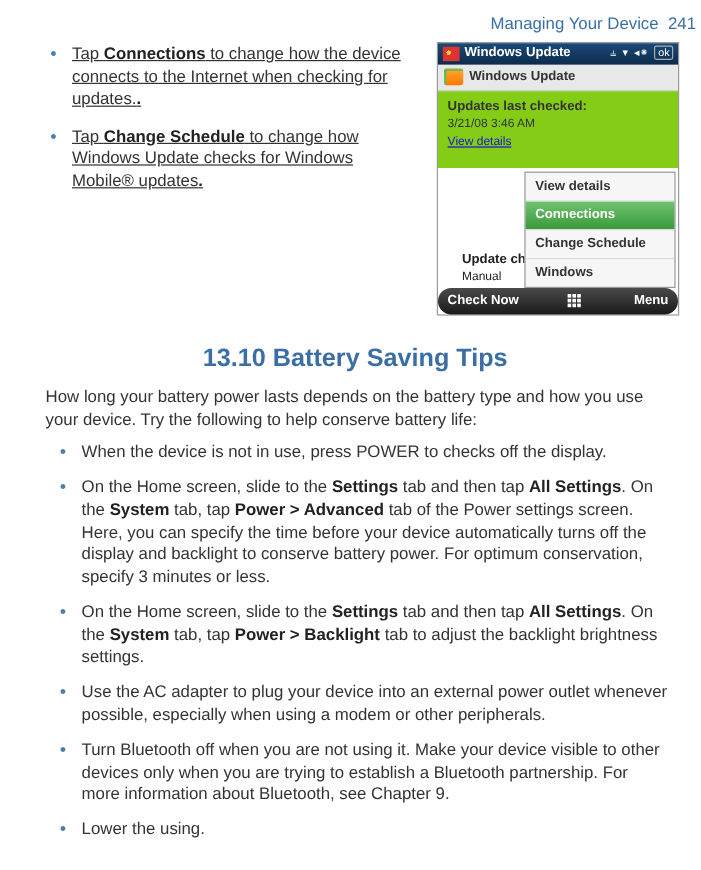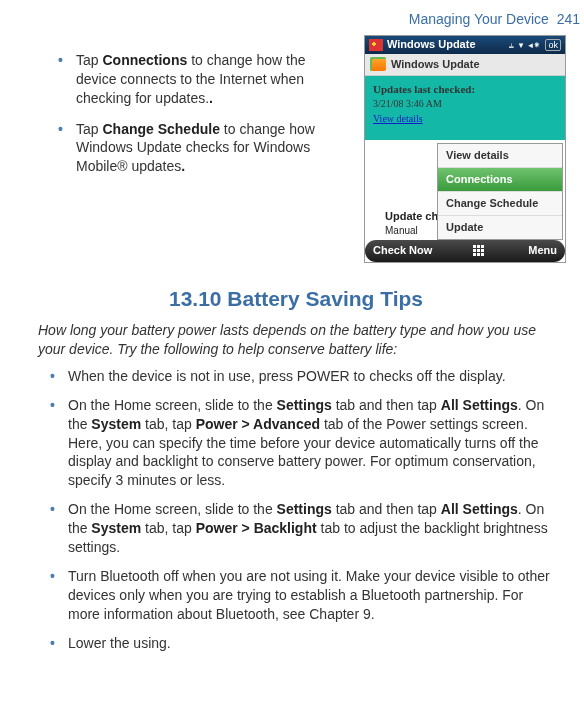--- a/index.html
+++ b/index.html
@@ -26,21 +26,22 @@
     display: flex;
     align-items: flex-start;
     padding: 6px 0 0 30px;
   }
   .top-text {
     width: 310px;
   }
   ul.bullets {
     list-style: none;
     padding: 0;
-    margin: 16px;
+    margin: 0;
+    text-decoration: underline;
   }
   ul.bullets > li {
     position: relative;
     padding-left: 30px;
     margin-bottom: 12px;
     font-size: 14px;
     color: #333;
   }
   ul.bullets > li::before {
     content: "•";
@@ -91,21 +92,21 @@
     align-items: center;
   }
   .ph-band .wu-icon {
     width: 16px; height: 14px;
     background: linear-gradient(#fa3, #f70);
     border-radius: 2px;
     box-shadow: inset 2px 2px 0 #6b5;
     margin-right: 5px;
   }
   .ph-band .wu-text { font-weight: 700; color: #333; font-size: 11px; }
-  .ph-body { padding: 6px 8px 2px 8px; background: #14b8a6; height: 56px; font-family: Liberation Serif, serif; }
+  .ph-body { padding: 6px 8px 2px 8px; background: #84cc16; height: 56px; }
   .ph-body .uh { font-weight: 700; font-size: 11px; }
   .ph-body .ut { font-size: 10px; color: #333; }
   .ph-body .lnk { color: #1818cc; text-decoration: underline; font-size: 10px; margin-top: 2px; display: inline-block; }
   .ph-menu-area {
     position: relative;
     height: 100px;
     background: #fff;
     border-top: none;
   }
   .ph-left-peek {
@@ -159,21 +160,21 @@
     font-size: 21px;
     font-weight: 700;
     margin: 22px 0 8px 8px;
     text-align: center;
   }
   .bodytext {
     padding: 0 28px 0 38px;
     font-size: 14px;
     color: #333;
   }
-  .bodytext p { margin: 0 0 8px 0; font-style: italic; }
+  .bodytext p { margin: 0 0 8px 0; }
   ul.bullets2 {
     list-style: none;
     padding: 0;
     margin: 6px 0 0 0;
   }
   ul.bullets2 > li {
     position: relative;
     padding-left: 30px;
     margin-bottom: 10px;
     font-size: 14px;
@@ -227,21 +228,21 @@
       </div>
       <div class="ph-menu-area">
         <div class="ph-left-peek">
           <div class="mainlbl">Update cha</div>
           <div>Manual</div>
         </div>
         <div class="ph-popup" id="popup">
             <div class="mitem">View details</div>
             <div class="mitem sel">Connections</div>
             <div class="mitem">Change Schedule</div>
-            <div class="mitem">Update</div>
+            <div class="mitem">Windows</div>
           </div>
       </div>
       <div class="ph-bottom">
         <span>Check Now</span>
         <span class="grid">
           <span></span>
             <span></span>
             <span></span>
             <span></span>
             <span></span>
@@ -256,17 +257,18 @@
   </div>
 
   <h2 class="section">13.10  Battery Saving Tips</h2>
 
   <div class="bodytext">
     <p>How long your battery power lasts depends on the battery type and how you use your device. Try the following to help conserve battery life:</p>
     <ul class="bullets2" id="tips-list">
         <li><span>When the device is not in use, press POWER to checks off the display.</span></li>
         <li><span>On the Home screen, slide to the </span><span class="bold">Settings</span><span> tab and then tap </span><span class="bold">All Settings</span><span>. On the </span><span class="bold">System</span><span> tab, tap </span><span class="bold">Power &gt; Advanced</span><span> tab of the Power settings screen. Here, you can specify the time before your device automatically turns off the display and backlight to conserve battery power. For optimum conservation, specify 3 minutes or less.</span></li>
         <li><span>On the Home screen, slide to the </span><span class="bold">Settings</span><span> tab and then tap </span><span class="bold">All Settings</span><span>. On the </span><span class="bold">System</span><span> tab, tap </span><span class="bold">Power &gt; Backlight</span><span> tab to adjust the backlight brightness settings.</span></li>
+        <li><span>Use the AC adapter to plug your device into an external power outlet whenever possible, especially when using a modem or other peripherals.</span></li>
         <li><span>Turn Bluetooth off when you are not using it. Make your device visible to other devices only when you are trying to establish a Bluetooth partnership. For more information about Bluetooth, see Chapter 9.</span></li>
         <li><span>Lower the using.</span></li>
       </ul>
   </div>
 </div>
 
 </body></html>

